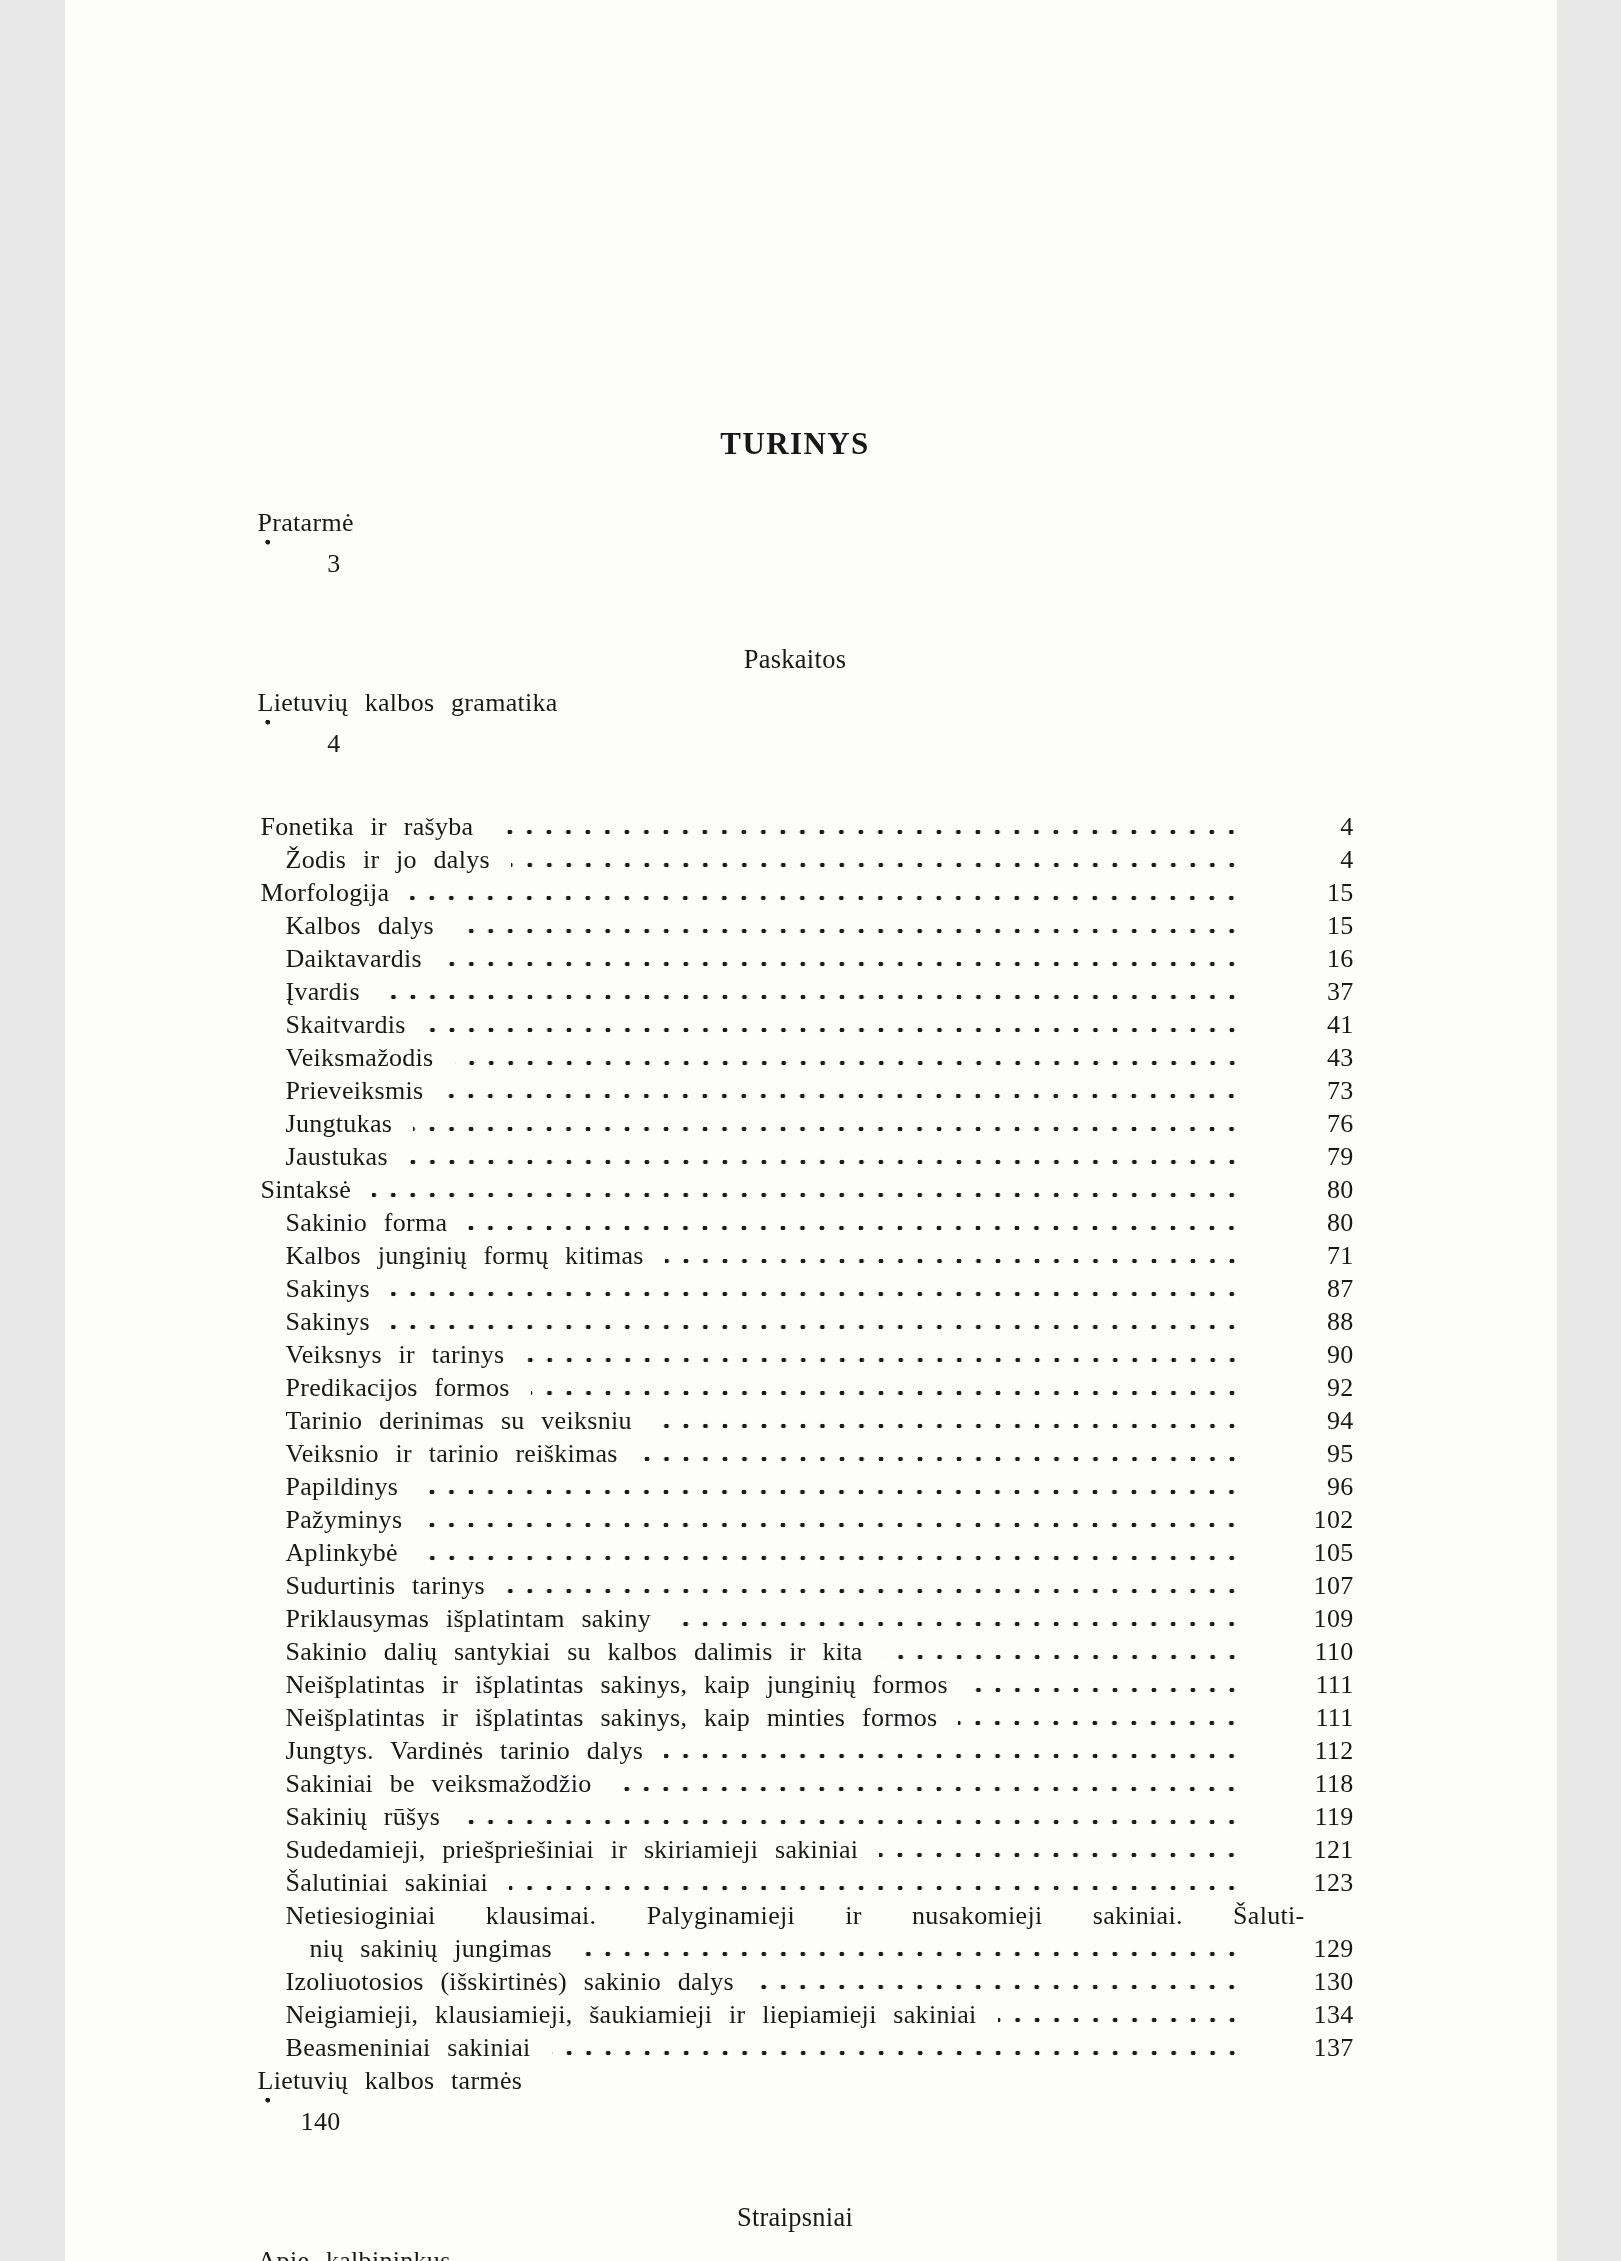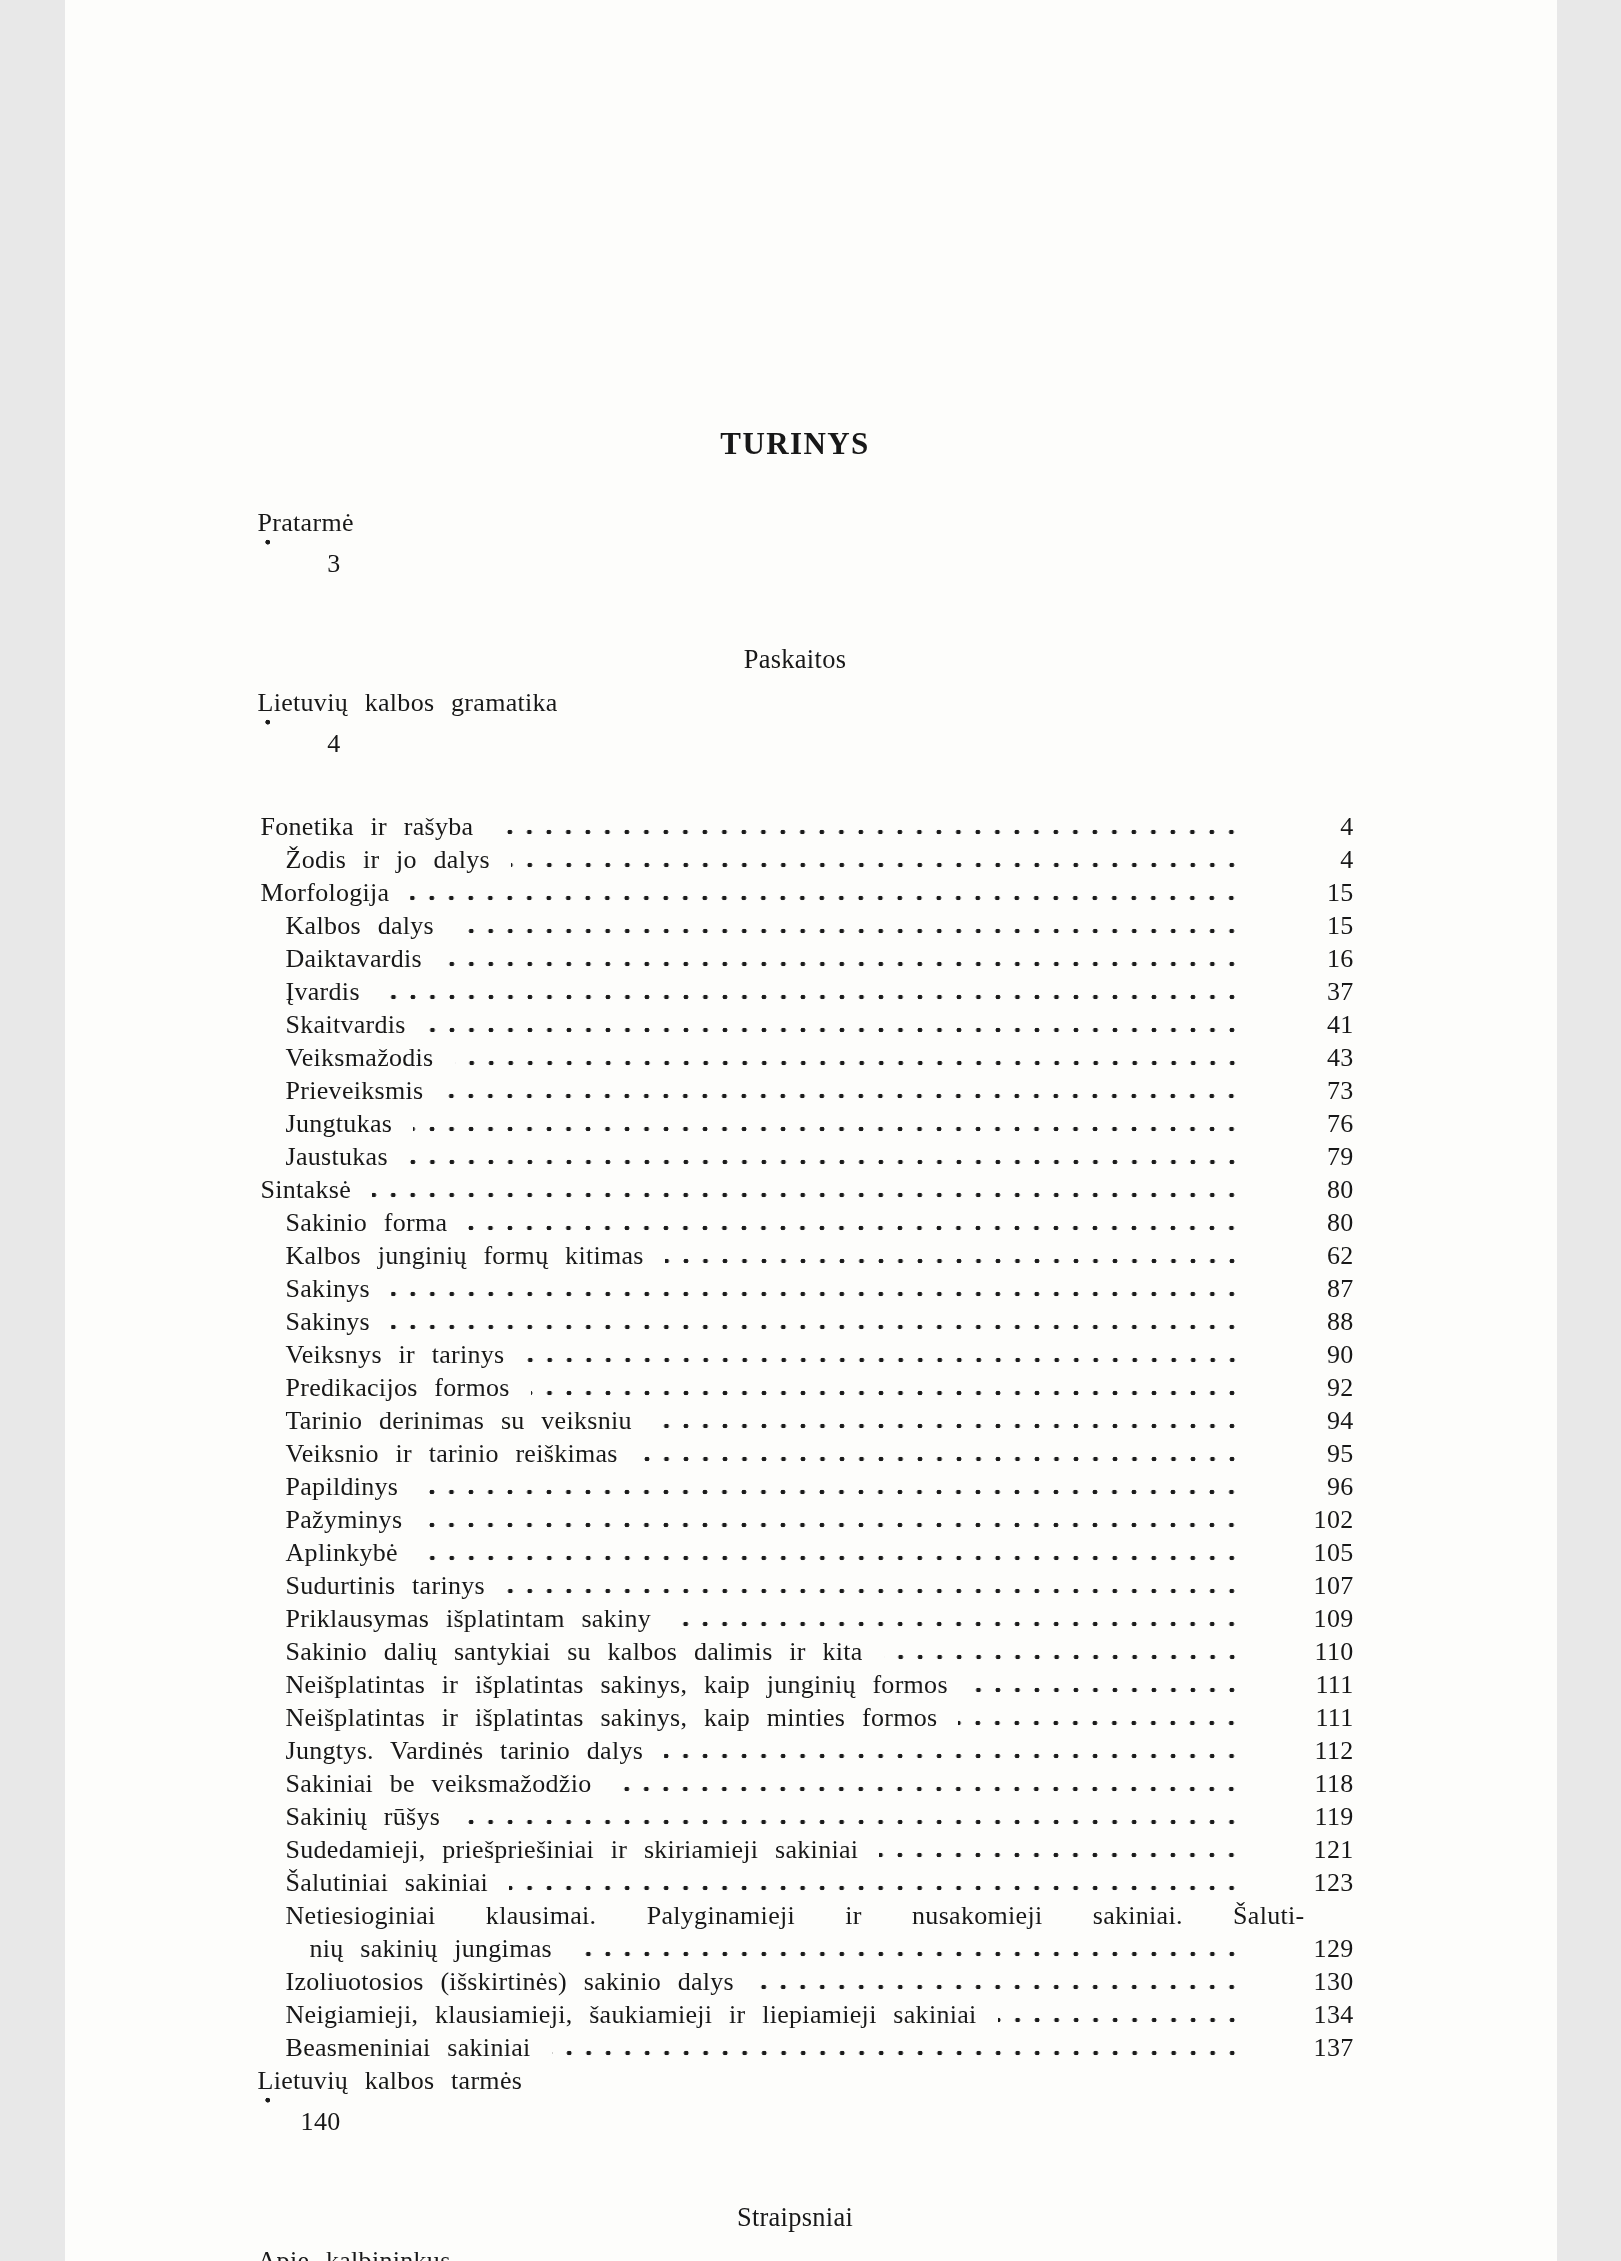--- a/index.html
+++ b/index.html
@@ -163,21 +163,21 @@
           <span class="pagenum">80</span>
         </div>
         <div class="row indent-2">
           <span class="label">Sakinio forma</span>
           <span class="leader"></span>
           <span class="pagenum">80</span>
         </div>
         <div class="row indent-2">
           <span class="label">Kalbos junginių formų kitimas</span>
           <span class="leader"></span>
-          <span class="pagenum">62</span>
+          <span class="pagenum">71</span>
         </div>
         <div class="row indent-2">
           <span class="label">Sakinys</span>
           <span class="leader"></span>
           <span class="pagenum">87</span>
         </div>
         <div class="row indent-2">
           <span class="label">Sakinys</span>
           <span class="leader"></span>
           <span class="pagenum">88</span>

